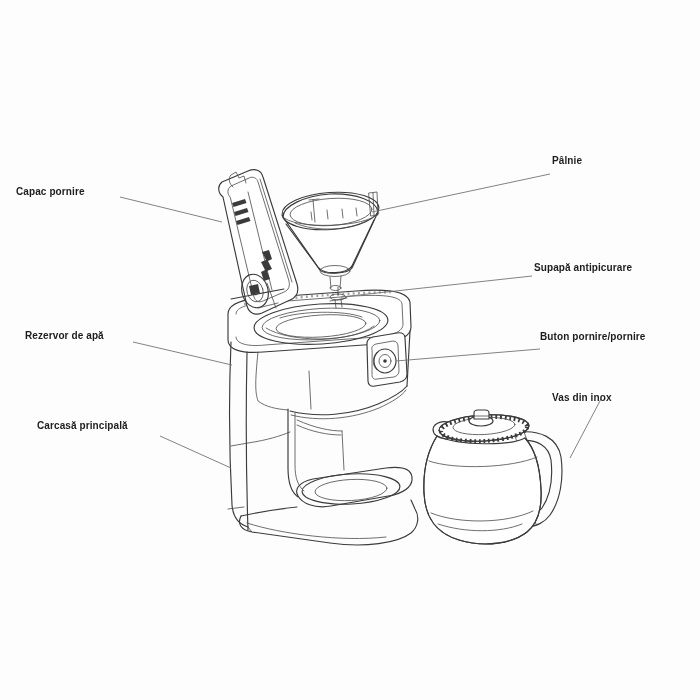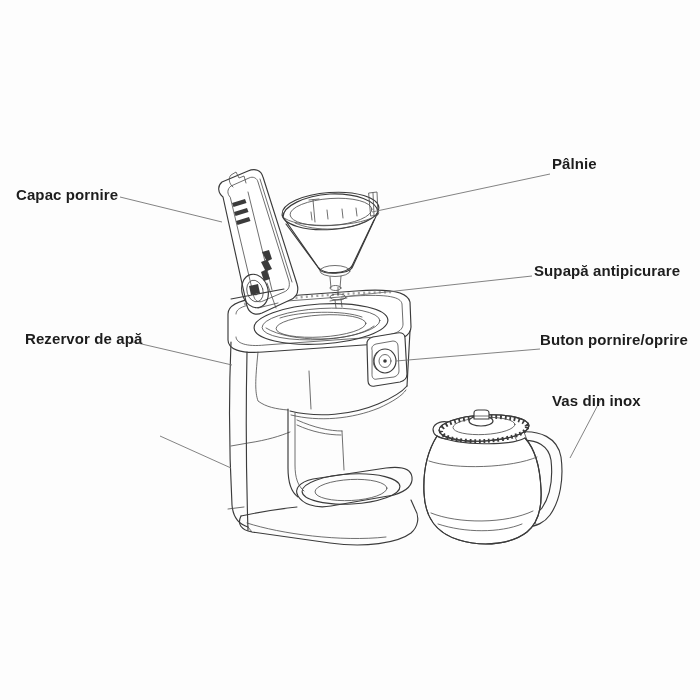--- a/index.html
+++ b/index.html
@@ -7,21 +7,21 @@
     position:relative;
     width:700px;height:700px;
     background:#fdfdfd;
     font-family:"Liberation Sans", sans-serif;
     overflow:hidden;
   }
   .diagram-svg{position:absolute;left:0;top:0;width:700px;height:700px;}
   .label{
     position:absolute;
     font-weight:700;
-    font-size:15px;
+    font-size:10px;
     color:#1d1d1d;
     white-space:nowrap;
     letter-spacing:.1px;
   }
   .stroke{fill:none;stroke:#3b3b3b;stroke-width:1.15;stroke-linecap:round;stroke-linejoin:round;}
   .stroke-thin{fill:none;stroke:#4a4a4a;stroke-width:.8;stroke-linecap:round;stroke-linejoin:round;}
   .whitefill{fill:#ffffff;stroke:#3b3b3b;stroke-width:1.15;stroke-linejoin:round;}
   .darkfill{fill:#3b3b3b;stroke:none;}
   .leader{fill:none;stroke:#757575;stroke-width:.9;}
   .knurl{fill:none;stroke:#3b3b3b;stroke-width:4;stroke-dasharray:1.8 2.8;}
@@ -162,15 +162,16 @@
       <path class="leader" d="M540,349 L396,361"></path>
       <path class="leader" d="M160,436 L231,468"></path>
       <path class="leader" d="M601,399 L570,458"></path>
     </g>
   </svg>
 
   <div class="label" style="left:16px;top:186px">Capac pornire</div>
   <div class="label" style="left:552px;top:155px">Pâlnie</div>
   <div class="label" style="left:25px;top:330px">Rezervor de apă</div>
   <div class="label" style="left:534px;top:262px">Supapă antipicurare</div>
-  <div class="label" style="left:540px;top:331px">Buton pornire/oprire</div>
+  <div class="label" style="left:540px;top:331px">Buton pornire/pornire</div>
   <div class="label" style="left:552px;top:392px">Vas din inox</div>
+  <div class="label" style="left:37px;top:420px">Carcasă principală</div>
 </div>
 
 </body></html>

